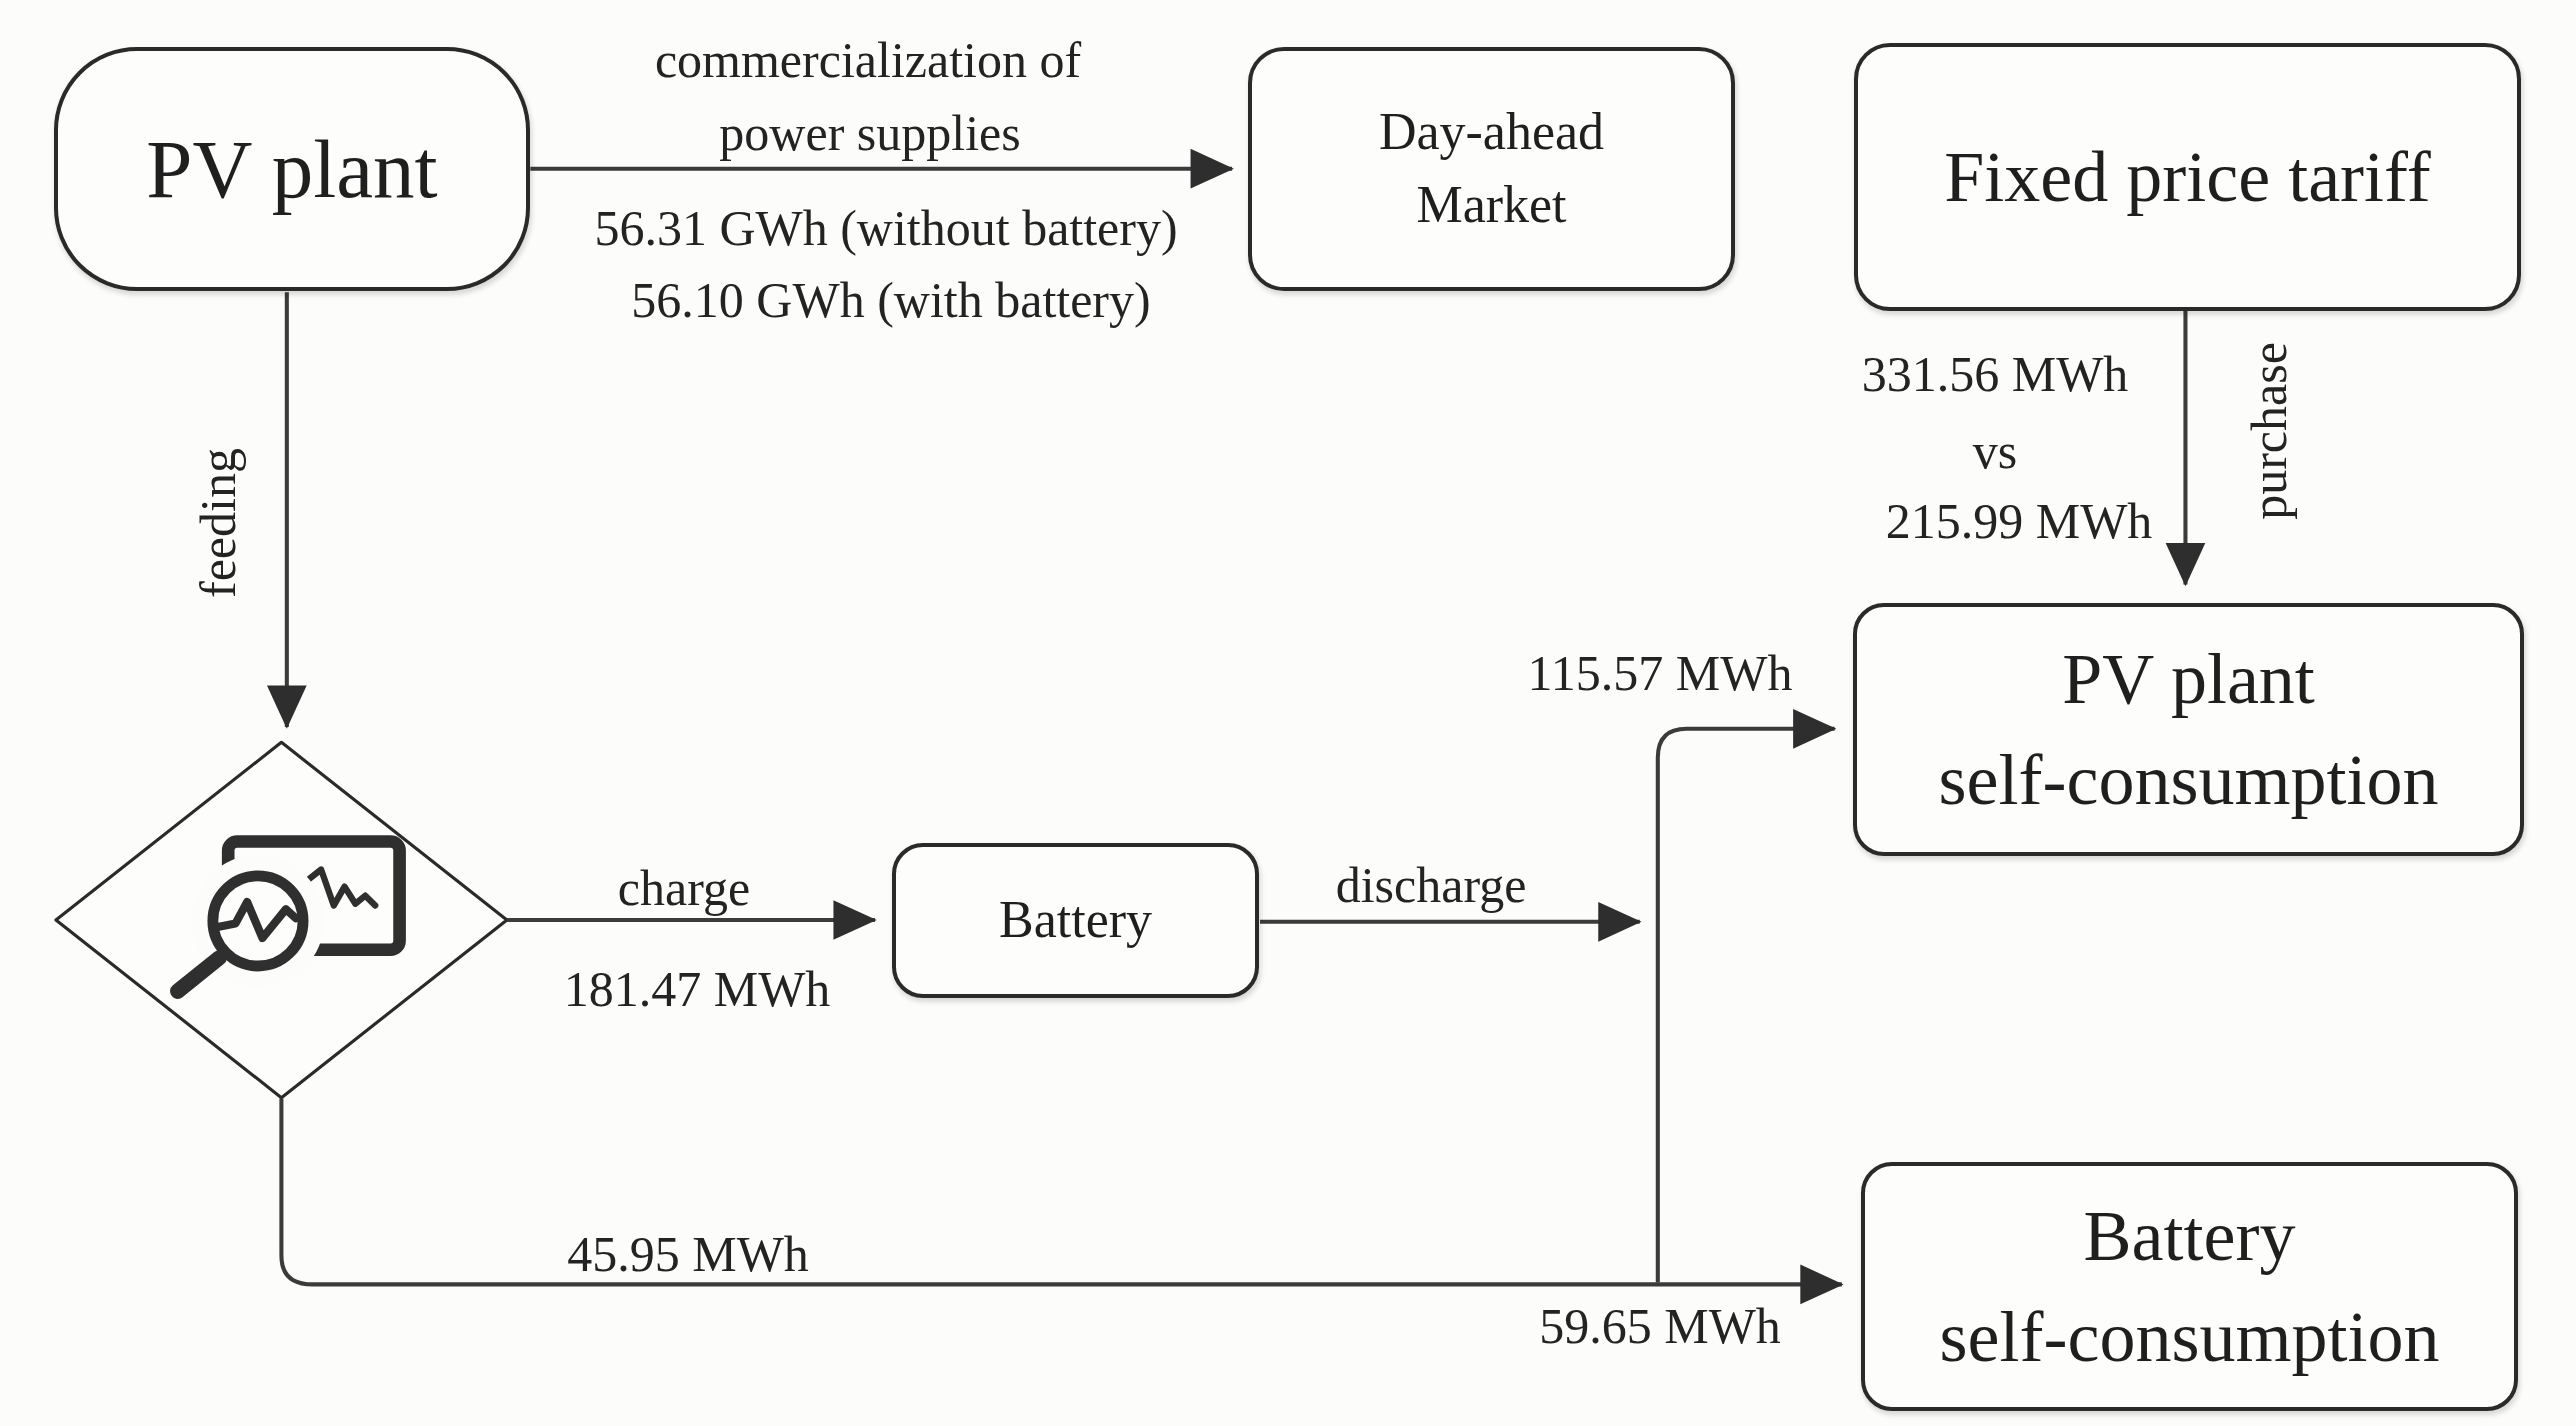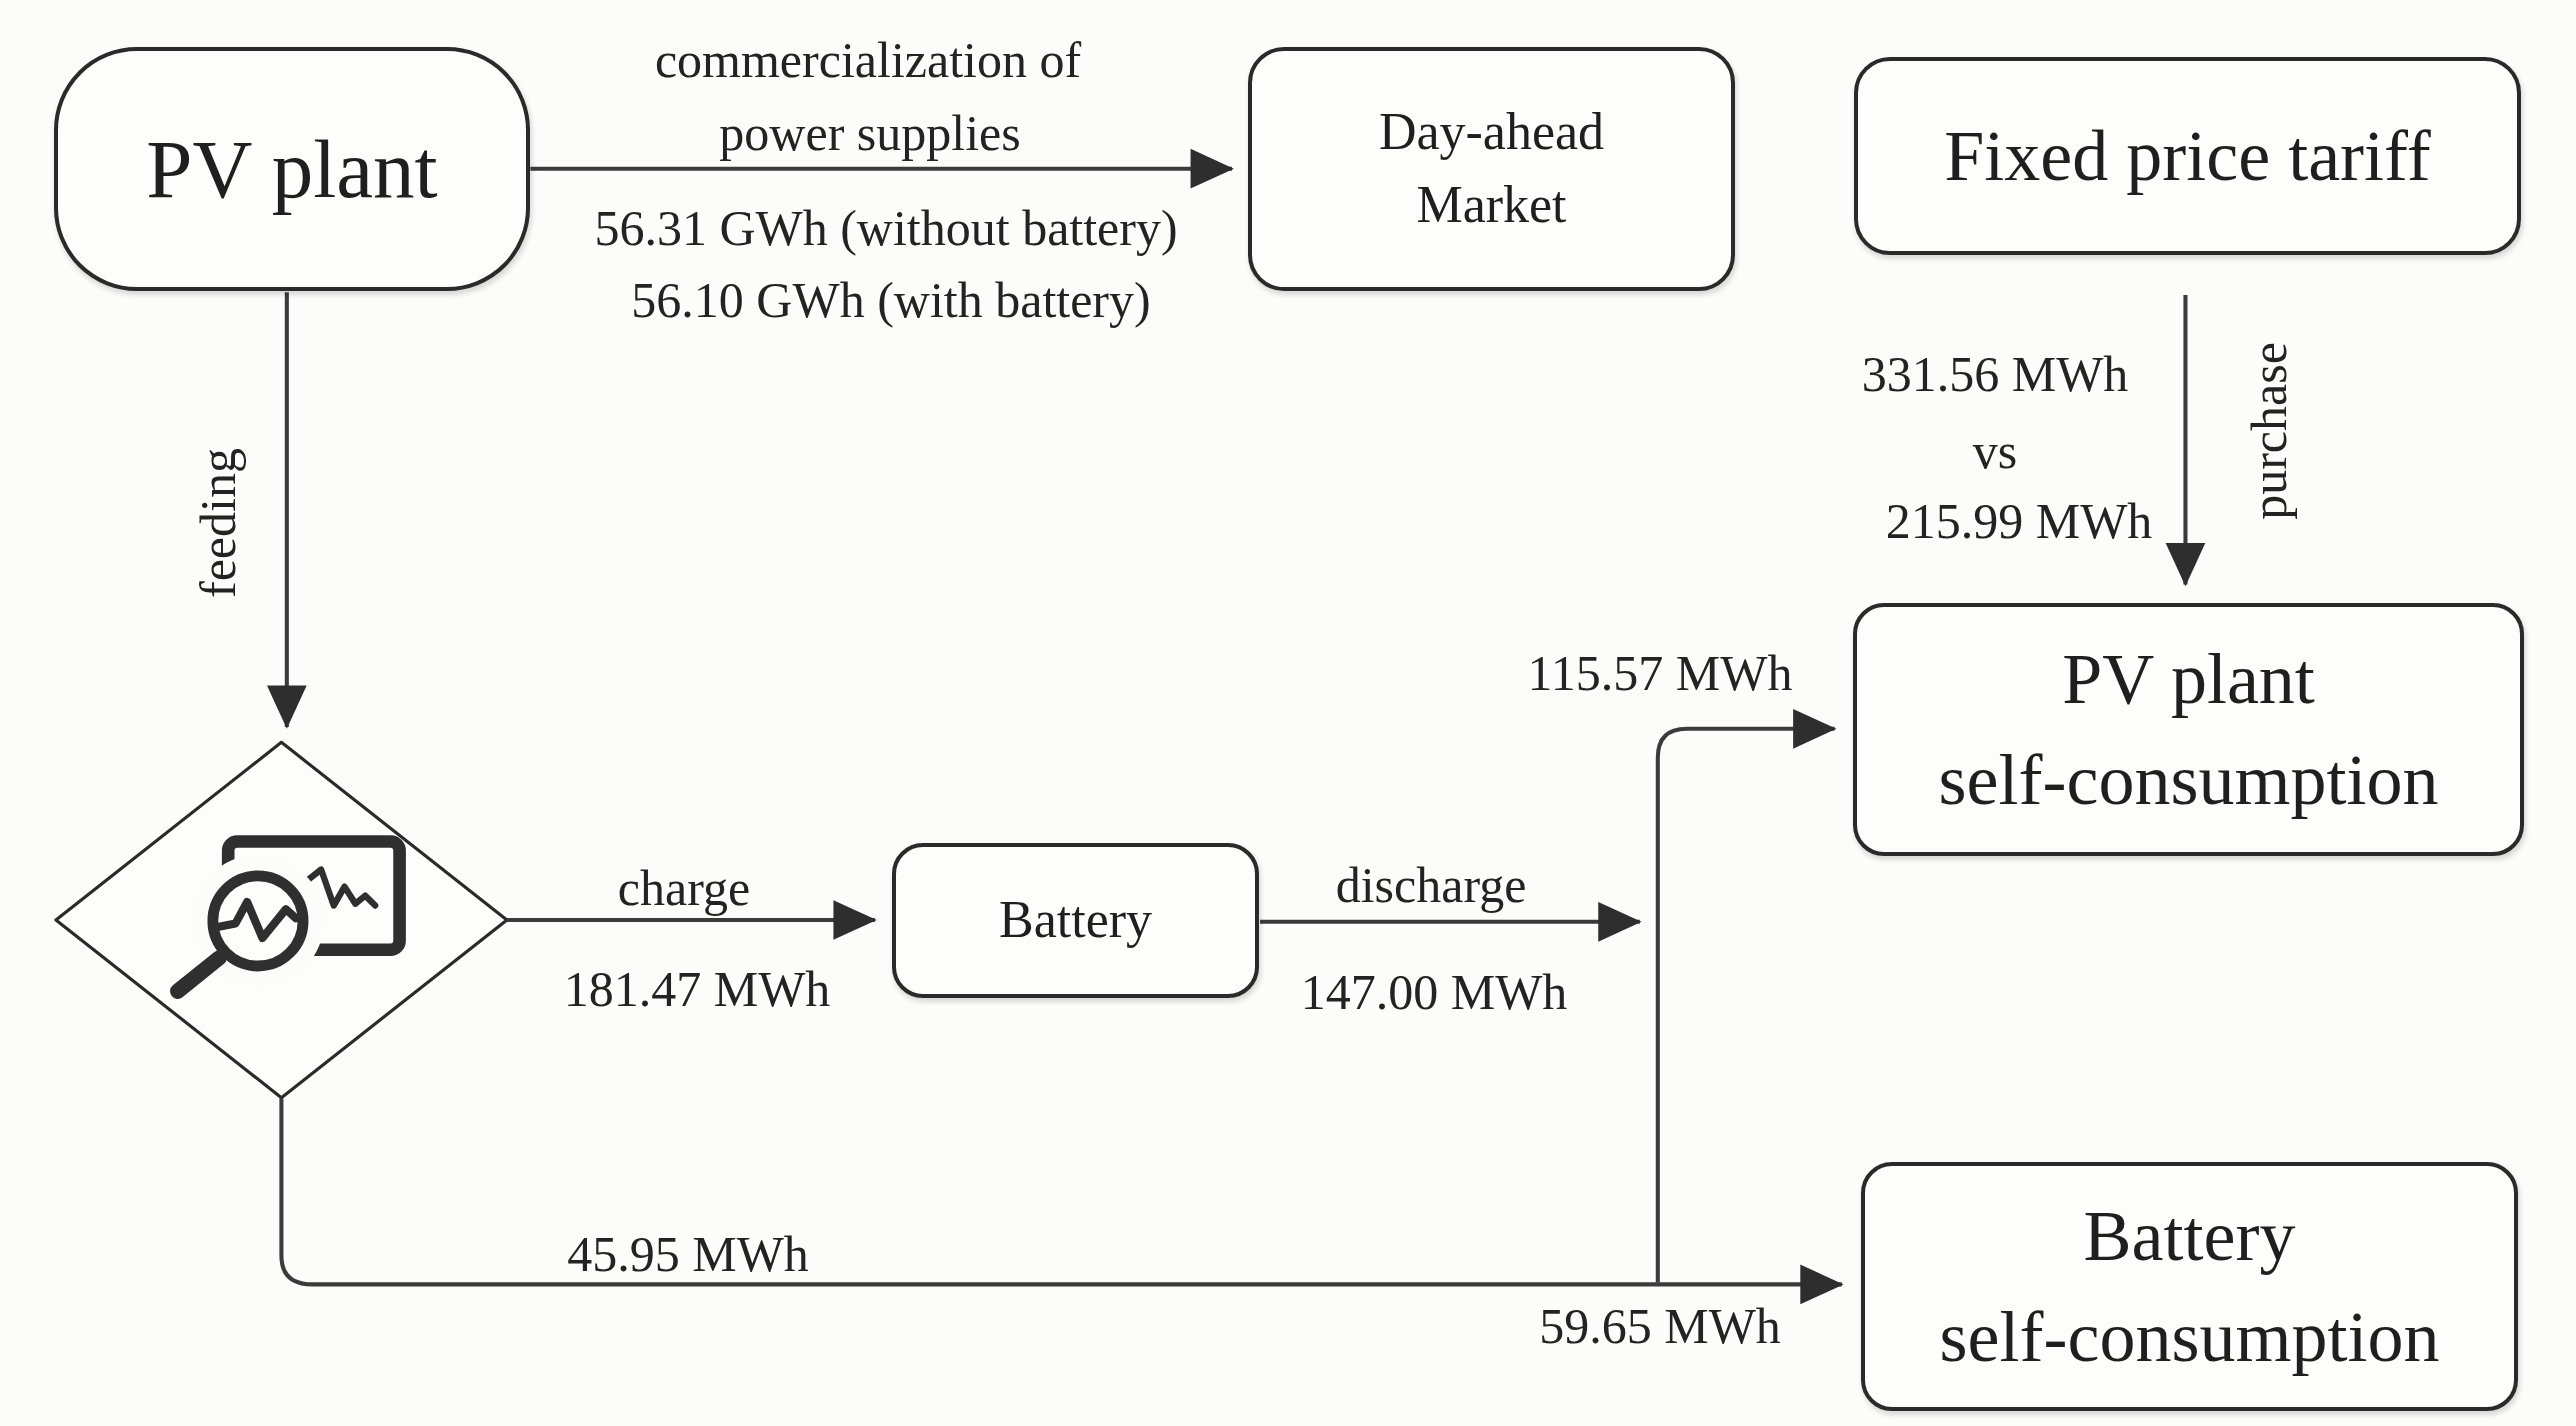--- a/index.html
+++ b/index.html
@@ -82,21 +82,21 @@
       <path d="M1838,1422 V840 Q1838,808 1870,808 H2034" marker-end="url(#ah)"></path>
       <path d="M312,1218 V1392 Q312,1424 346,1424 H2042" marker-end="url(#ah)"></path>
     </g>
   </svg>
 
   <div class="node stadium f-xl" style="left:54px; top:47px; width:476px; height:244px;">PV plant</div>
 
   <div class="node rounded f-lg" style="left:1248px; top:47px; width:487px; height:244px;">Day-ahead
 Market</div>
 
-  <div class="node rounded f-md" style="left:1854px; top:57px; width:667px; height:198px;">Fixed price tariff</div>
+  <div class="node rounded f-md" style="left:1854px; top:43px; width:667px; height:268px;">Fixed price tariff</div>
 
   <div class="node rounded-sm f-md" style="left:1853px; top:603px; width:671px; height:253px;">PV plant
 self-consumption</div>
 
   <div class="node rounded-sm f-lg" style="left:892px; top:843px; width:367px; height:155px;">Battery</div>
 
   <div class="node rounded-sm f-md" style="left:1861px; top:1162px; width:657px; height:249px;">Battery
 self-consumption</div>
 
   <div class="lbl" style="left:868px; top:60px;">commercialization of</div>
@@ -108,21 +108,20 @@
 
   <div class="lbl rot" style="left:2269px; top:431px;">purchase</div>
   <div class="lbl" style="left:1995px; top:374px;">331.56 MWh</div>
   <div class="lbl" style="left:1995px; top:451px;">vs</div>
   <div class="lbl" style="left:1995px; top:521px;margin-left:24px;">215.99 MWh</div>
 
   <div class="lbl" style="left:684px; top:888px;">charge</div>
   <div class="lbl" style="left:697px; top:989px;">181.47 MWh</div>
 
   <div class="lbl" style="left:1431px; top:885px;">discharge</div>
-  <div class="lbl" style="left:1434px; top:992px;">147.00 MWh</div>
 
   <div class="lbl" style="left:1660px; top:673px;">115.57 MWh</div>
 
   <div class="lbl" style="left:688px; top:1254px;">45.95 MWh</div>
 
   <div class="lbl" style="left:1660px; top:1326px;">59.65 MWh</div>
 
 </div>
 
 

